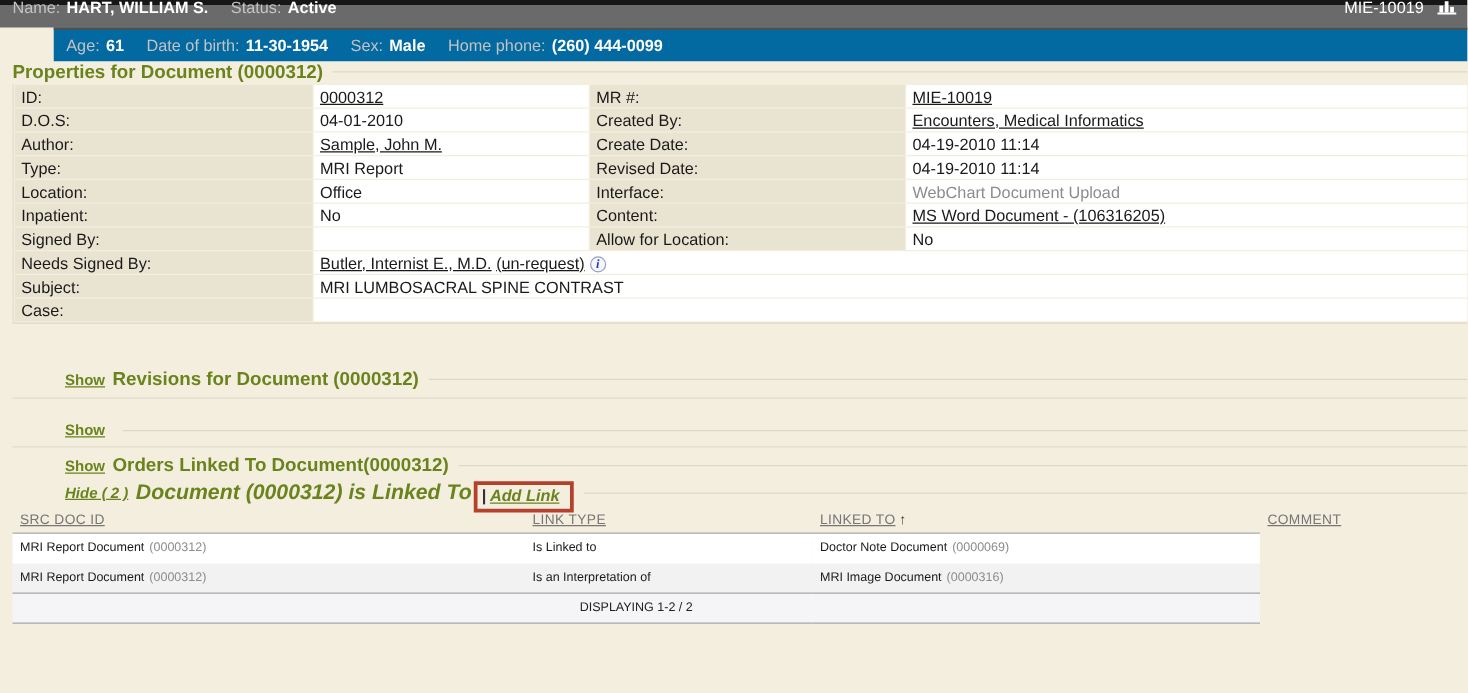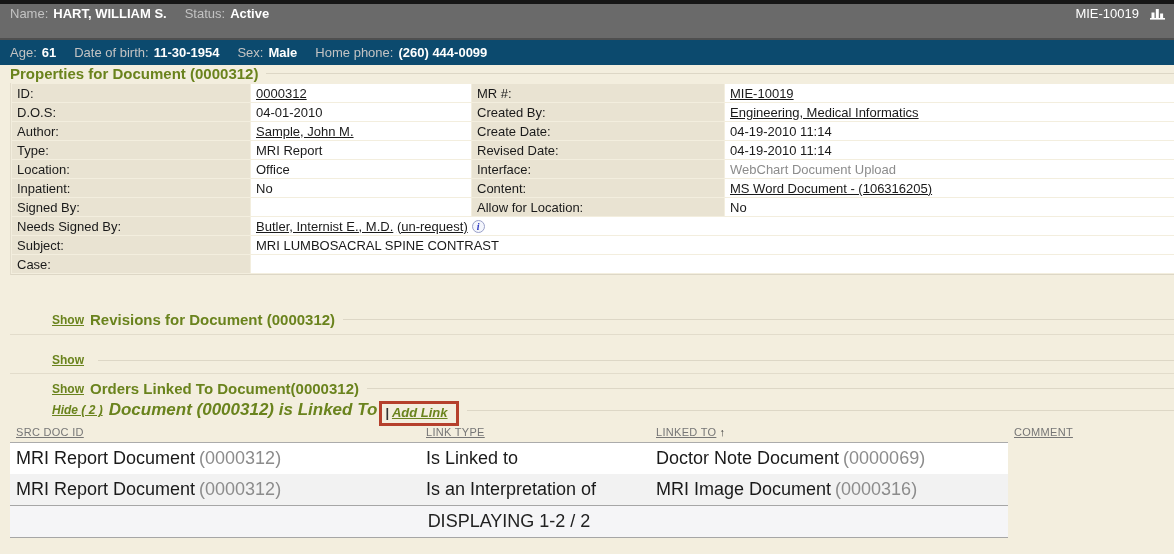--- a/index.html
+++ b/index.html
@@ -6,27 +6,27 @@
   html, body { width: 1174px; height: 554px; overflow: hidden; }
   body {
     font-family: "Liberation Sans", "DejaVu Sans", sans-serif;
     background: #F3EEDE;
     color: #1a1a1a;
     font-size: 13px;
   }
   
   .top-strip { height: 4px; background: #161616; }
   .patient-bar {
-    height: 34px; background: #6A6A6A; color: #fff;
+    height: 18px; background: #6A6A6A; color: #fff;
     display: flex; align-items: center; padding: 0 8px 16px 10px;
   }
   .patient-bar .spacer { flex: 1; }
   .demo-bar {
-    height: 27px; background: #0c4a6e; border-top: 2px solid #4F4F4F;
-    display: flex; align-items: center; padding: 0 10px; color: #fff;
+    height: 27px; background: #0369a1; border-top: 2px solid #4F4F4F;
+    display: flex; align-items: center; padding: 0 10px; color: #fff; margin-left: 43px;
   }
   .bar-label { color: #C3C3C3; margin-right: 5px; }
   .bar-value { color: #FFFFFF; font-weight: bold; }
   .bar-pair { margin-right: 18px; display: inline-flex; align-items: center; }
   .mr-badge { color: #fff; font-weight: normal; margin-right: 10px; }
   .chart-icon { display: inline-flex; align-items: center; }
   
   .content { padding: 0; }
   .actions-row {
     text-align: right; padding: 4px 6px 2px 0; height: 21px;
@@ -90,21 +90,21 @@
     width: 992px; border-collapse: collapse; table-layout: fixed; margin-top: 3px;
   }
   table.linked th {
     text-align: left; font-weight: normal; font-size: 11px; color: #767676;
     padding: 3px 6px 4px; letter-spacing: 0.3px; border-bottom: 1px solid #ABABAB;
     white-space: nowrap;
   }
   table.linked th .hdr-text { text-decoration: underline; cursor: pointer; }
   .sort-arrow { color: #3a3a3a; font-size: 11px; font-weight: bold; margin-left: 3px; text-decoration: none; display: inline-block; }
   table.linked td {
-    font-size: 18px; padding: 5px 6px; height: 24px; vertical-align: middle; white-space: nowrap;
+    font-size: 10px; padding: 5px 6px; height: 24px; vertical-align: middle; white-space: nowrap;
   }
   tr.row-even td { background: #FFFFFF; }
   tr.row-odd td { background: #F2F2F2; }
   .doc-id { color: #8C8C8C; margin-left: 4px; }
   td.tfoot-cell {
     background: #F5F5F7; text-align: center; font-size: 11px; color: #222;
     border-top: 1px solid #A6A6A6; border-bottom: 1px solid #A6A6A6;
     height: 19px; padding: 2px 0;
   }
 </style>
@@ -173,21 +173,21 @@
             <tr>
           <td class="lbl">ID:</td>
           <td class="val"><a>0000312</a></td>
           <td class="lbl">MR #:</td>
           <td class="val"><a>MIE-10019</a></td>
         </tr>
         <tr>
           <td class="lbl">D.O.S:</td>
           <td class="val">04-01-2010</td>
           <td class="lbl">Created By:</td>
-          <td class="val"><a>Engineering, Medical Informatics</a></td>
+          <td class="val"><a>Encounters, Medical Informatics</a></td>
         </tr>
         <tr>
           <td class="lbl">Author:</td>
           <td class="val"><a>Sample, John M.</a></td>
           <td class="lbl">Create Date:</td>
           <td class="val">04-19-2010 11:14</td>
         </tr>
         <tr>
           <td class="lbl">Type:</td>
           <td class="val">MRI Report</td>

